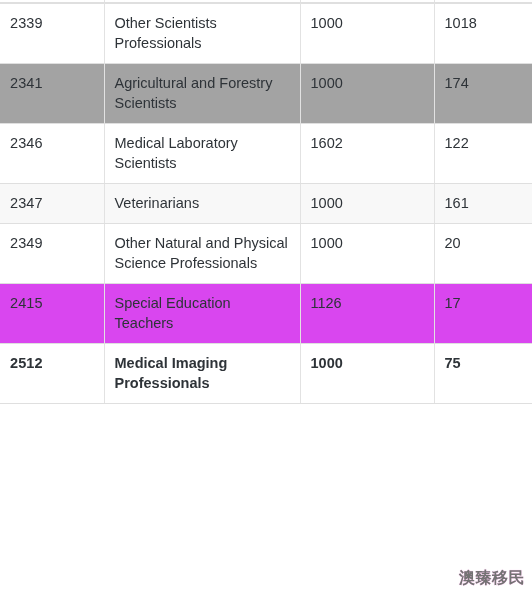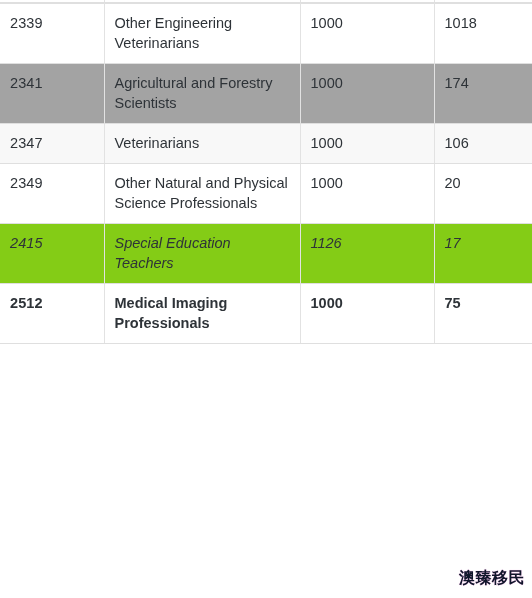--- a/index.html
+++ b/index.html
@@ -112,52 +112,58 @@
   <table id="occupation-table">
     <colgroup>
       <col class="col-code">
       <col class="col-name">
       <col class="col-quota">
       <col class="col-count">
     </colgroup>
     <tbody id="table-body">
         <tr class="row-odd" style="background: rgb(255, 255, 255);">
           <td class="cell-code">2339</td>
-          <td class="cell-name">Other Engineering Veterinarians</td>
+          <td class="cell-name">Other Scientists Professionals</td>
           <td class="cell-quota">1000</td>
           <td class="cell-count">1018</td>
         </tr>
         <tr class="row-even" style="background: #a3a3a3;">
           <td class="cell-code">2341</td>
           <td class="cell-name">Agricultural and Forestry Scientists</td>
           <td class="cell-quota">1000</td>
           <td class="cell-count">174</td>
         </tr>
+        <tr class="row-odd" style="background: rgb(255, 255, 255);">
+          <td class="cell-code">2346</td>
+          <td class="cell-name">Medical Laboratory Scientists</td>
+          <td class="cell-quota">1602</td>
+          <td class="cell-count">122</td>
+        </tr>
         <tr class="row-even" style="background: rgb(248, 248, 248);">
           <td class="cell-code">2347</td>
           <td class="cell-name">Veterinarians</td>
           <td class="cell-quota">1000</td>
-          <td class="cell-count">106</td>
+          <td class="cell-count">161</td>
         </tr>
         <tr class="row-odd" style="background: rgb(255, 255, 255);">
           <td class="cell-code">2349</td>
           <td class="cell-name">Other Natural and Physical Science Professionals</td>
           <td class="cell-quota">1000</td>
           <td class="cell-count">20</td>
         </tr>
-        <tr class="row-even" style="background: #84cc16; font-style: italic;">
+        <tr class="row-even" style="background: #d946ef;">
           <td class="cell-code">2415</td>
           <td class="cell-name">Special Education Teachers</td>
           <td class="cell-quota">1126</td>
           <td class="cell-count">17</td>
         </tr>
         <tr class="row-odd" style="background: rgb(255, 255, 255); font-weight: bold;">
           <td class="cell-code">2512</td>
           <td class="cell-name">Medical Imaging Professionals</td>
           <td class="cell-quota">1000</td>
           <td class="cell-count">75</td>
         </tr>
       </tbody>
   </table>
 
-  <div id="watermark" style="color: #0f172a;">澳臻移民</div>
+  <div id="watermark" style="color: #737373;">澳臻移民</div>
 
 </div>
 
 </body></html>

